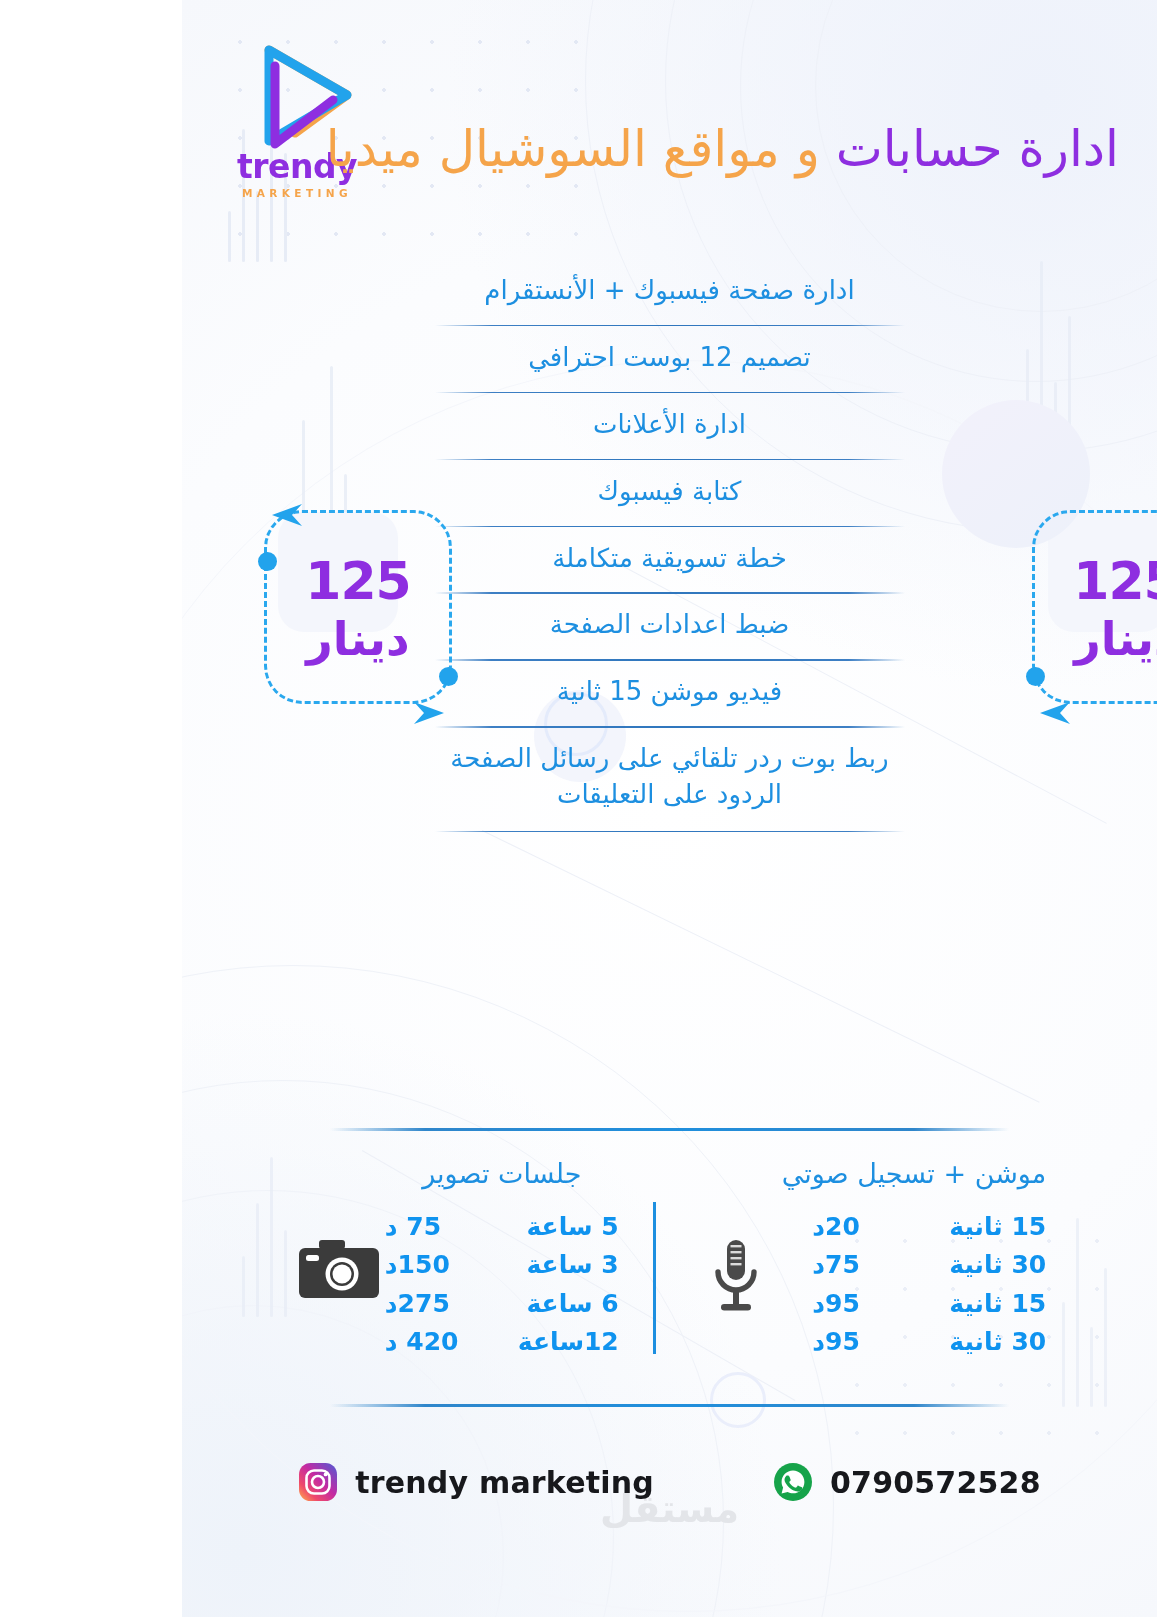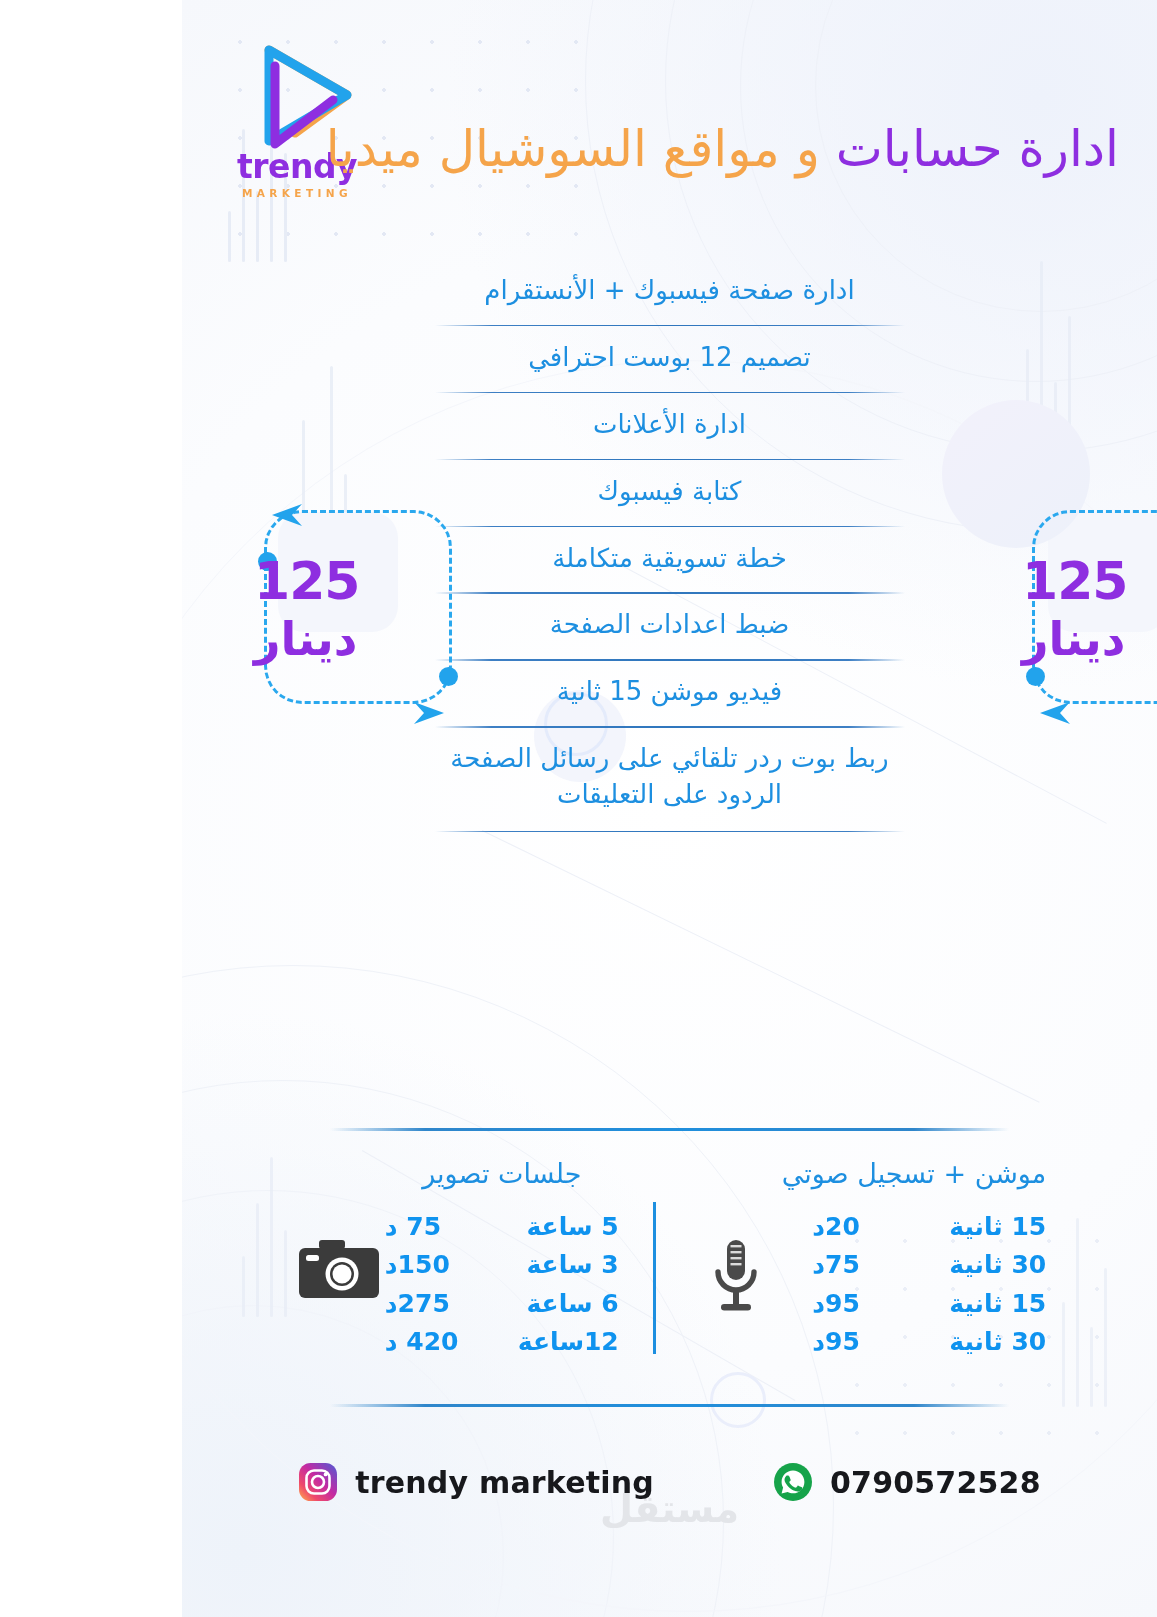--- a/index.html
+++ b/index.html
@@ -200,21 +200,21 @@
     position: absolute;
     inset: 6px 10px 12px 10px;
     border: 3px dashed #2aa8ee;
     border-radius: 38px;
   }
   .pb-text {
     position: absolute;
     inset: 0;
     display: flex;
     flex-direction: column;
-    align-items: flex-end;
+    align-items: center;
     justify-content: center;
     direction: rtl;
   }
   .pb-num {
     font-size: 52px;
     font-weight: 700;
     color: #8e2ee0;
     line-height: 1;
     letter-spacing: -1px;
   }

